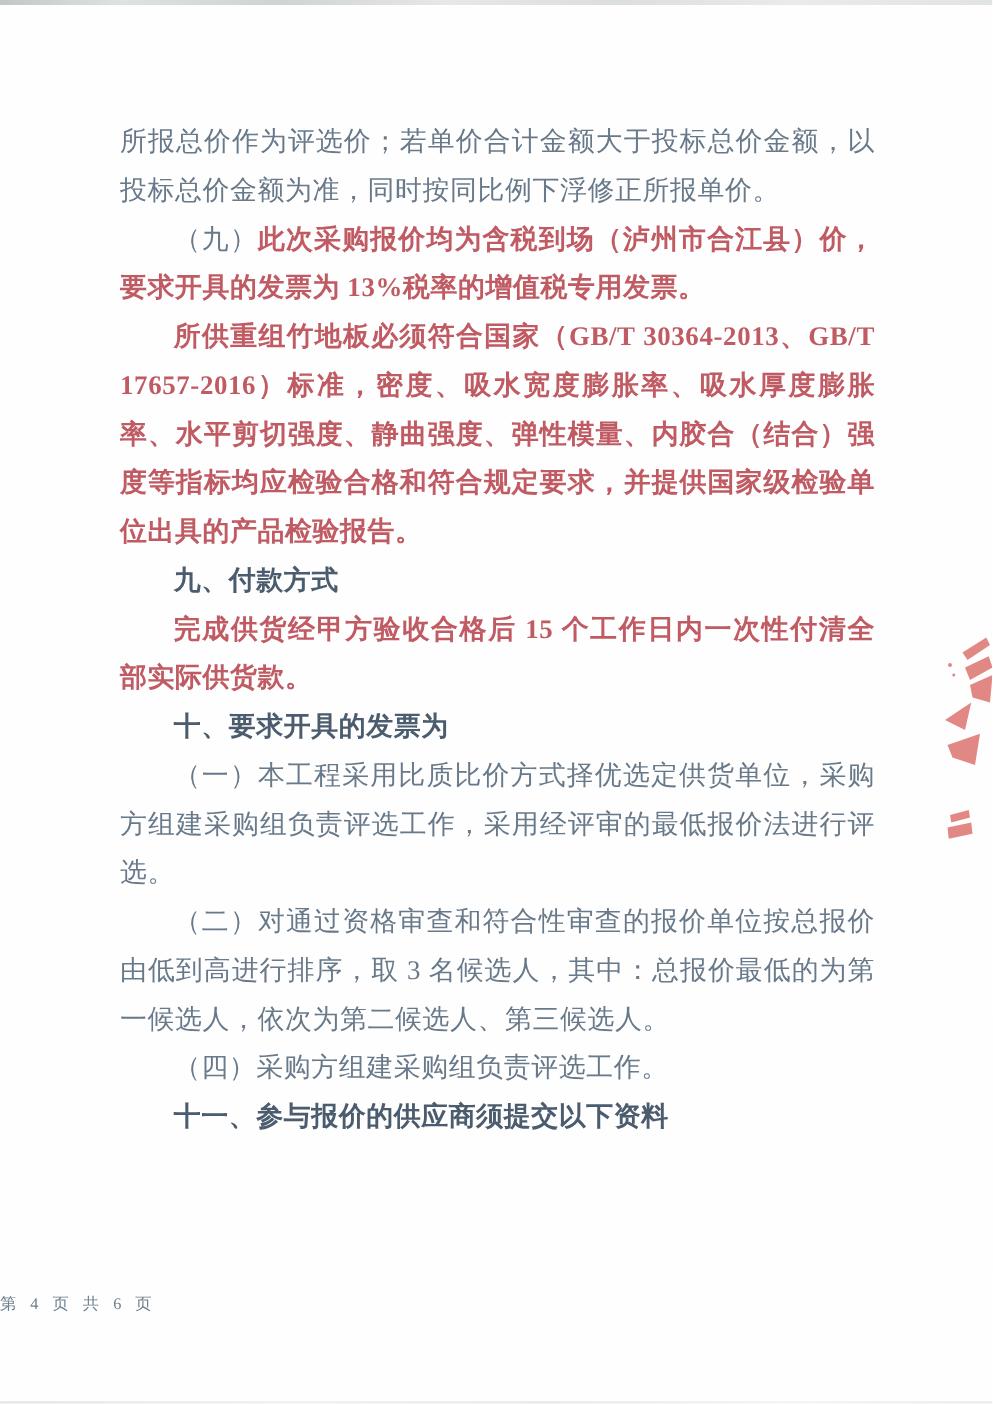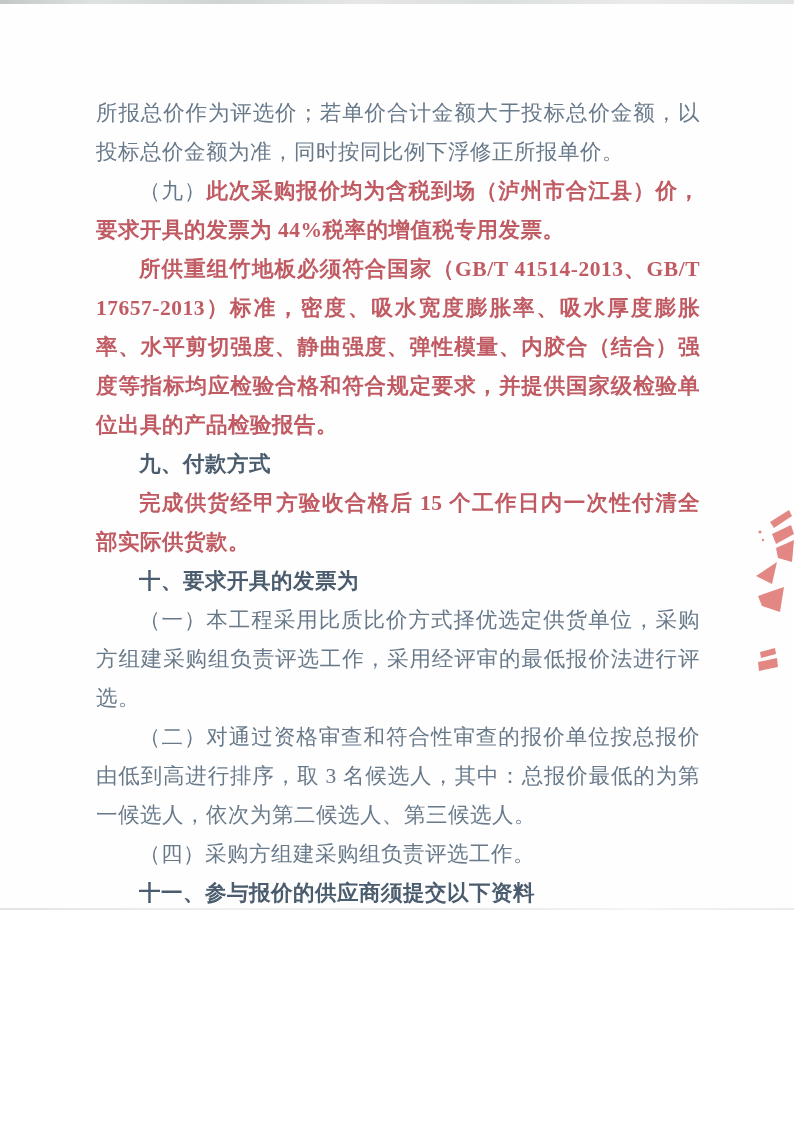--- a/index.html
+++ b/index.html
@@ -1,19 +1,19 @@
 <!DOCTYPE html>
 <html><head>
 <meta charset="utf-8">
 <style>
   html, body { margin: 0; padding: 0; background: #ffffff; }
   .page {
     position: relative;
     width: 794px;
-    height: 910px;
+    height: 1123px;
     background: #fefefe;
     overflow: hidden;
     font-family: "Liberation Serif", "DejaVu Serif", serif;
     color: #68798a;
   }
   .scan-edge-top {
     position: absolute; top: 0; left: 0; width: 100%; height: 4px;
     background: linear-gradient(to right,
       #b9bdbd 0%, #d9dddd 12%, #c8cccc 28%, #e2e4e4 45%,
       #d6d9d9 62%, #e6e8e8 80%, #dcdfdf 100%);
@@ -57,24 +57,24 @@
 </head>
 <body>
 
 <div class="page">
   <div class="scan-edge-top"></div>
   <div class="scan-edge-bottom"></div>
 
   <main class="content">
     <p class="para">所报总价作为评选价；若单价合计金额大于投标总价金额，以投标总价金额为准，同时按同比例下浮修正所报单价。</p>
 
-    <p class="para indent"><span>（九）</span><span class="red">此次采购报价均为含税到场（泸州市合江县）价，要求开具的发票为 44%税率的增值税专用发票。</span></p>
+    <p class="para indent"><span>（九）</span><span class="red">此次采购报价均为含税到场（泸州市合江县）价，要求开具的发票为 13%税率的增值税专用发票。</span></p>
 
 
-    <p class="para indent red">所供重组竹地板必须符合国家（GB/T 41514-2013、GB/T 17657-2013）标准，密度、吸水宽度膨胀率、吸水厚度膨胀率、水平剪切强度、静曲强度、弹性模量、内胶合（结合）强度等指标均应检验合格和符合规定要求，并提供国家级检验单位出具的产品检验报告。</p>
+    <p class="para indent red">所供重组竹地板必须符合国家（GB/T 30364-2013、GB/T 17657-2016）标准，密度、吸水宽度膨胀率、吸水厚度膨胀率、水平剪切强度、静曲强度、弹性模量、内胶合（结合）强度等指标均应检验合格和符合规定要求，并提供国家级检验单位出具的产品检验报告。</p>
 
     <h2 class="heading">九、付款方式</h2>
 
     <p class="para indent red">完成供货经甲方验收合格后 15 个工作日内一次性付清全部实际供货款。</p>
 
     <h2 class="heading">十、要求开具的发票为</h2>
 
     <p class="para indent">（一）本工程采用比质比价方式择优选定供货单位，采购方组建采购组负责评选工作，采用经评审的最低报价法进行评选。</p>
 
     <p class="para indent">（二）对通过资格审查和符合性审查的报价单位按总报价由低到高进行排序，取 3 名候选人，其中：总报价最低的为第一候选人，依次为第二候选人、第三候选人。</p>

